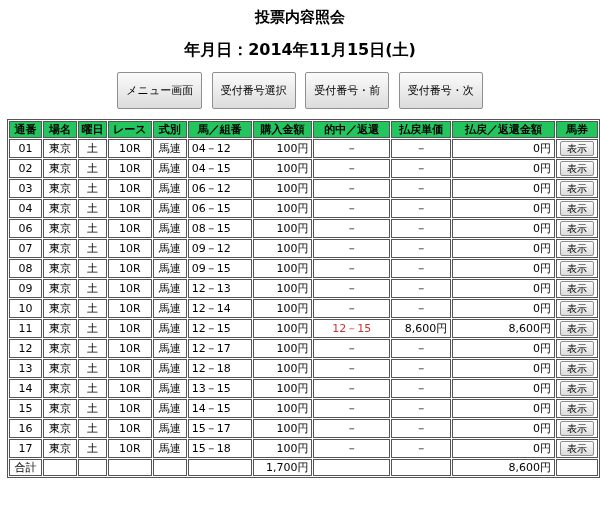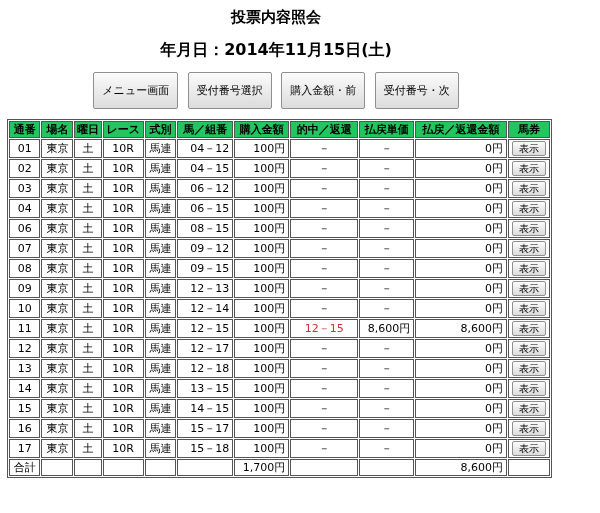--- a/index.html
+++ b/index.html
@@ -2,21 +2,21 @@
 <html><head>
 <meta charset="utf-8">
 <style>
   html,body{margin:0;padding:0;background:#fff;}
   body{
     width:600px;height:513px;
     font-family:"DejaVu Sans","Liberation Sans",sans-serif;
     color:#000;font-size:11px;
     overflow:hidden;
   }
-  .page{width:552px;}
+  .page{width:600px;}
   .page-title{
     margin:8px 0 0 0;font-size:15px;font-weight:bold;text-align:center;
   }
   .date-line{
     margin-top:13px;font-size:16px;font-weight:bold;text-align:center;
   }
   .toolbar{margin-top:11px;text-align:center;}
   .toolbar button{
     font-family:"DejaVu Sans","Liberation Sans",sans-serif;
     font-size:11px;padding:10px 8px;margin:0 3px;
@@ -37,21 +37,21 @@
     box-sizing:border-box;
     border:1px solid #555;
     font-size:11px;line-height:13px;
     padding:1px 3px;
     overflow:hidden;white-space:nowrap;
   }
   table.bets th{
     background:#22c55e;font-weight:bold;text-align:center;padding:1px 1px;
   }
   .c-no,.c-place,.c-day,.c-race,.c-type,.c-hit,.c-unit,.c-btn,.c-label{text-align:center;}
-  .c-combo{text-align:right;}
+  .c-combo{text-align:left;}
   .c-amount,.c-payout,.num{text-align:right;}
   .red{color:#CC3333;}
   .show-btn{
     font-family:"DejaVu Sans","Liberation Sans",sans-serif;
     font-size:10px;line-height:11px;padding:1px 6px;
     background:linear-gradient(#fbfbfb,#dcdcdc);
     border:1px solid #8f8f8f;border-radius:2px;color:#000;
     cursor:pointer;
   }
 </style>
@@ -60,21 +60,21 @@
 
 <div class="page">
 
   <div class="page-title">投票内容照会</div>
 
   <div class="date-line">年月日：2014年11月15日(土)</div>
 
   <div class="toolbar">
     <button type="button">メニュー画面</button>
     <button type="button">受付番号選択</button>
-    <button type="button">購入金額・前</button>
+    <button type="button">受付番号・前</button>
     <button type="button">受付番号・次</button>
   </div>
 
 
   <table class="bets">
     <colgroup>
       <col style="width:33px">
         <col style="width:34px">
         <col style="width:29px">
       <col style="width:44px">

